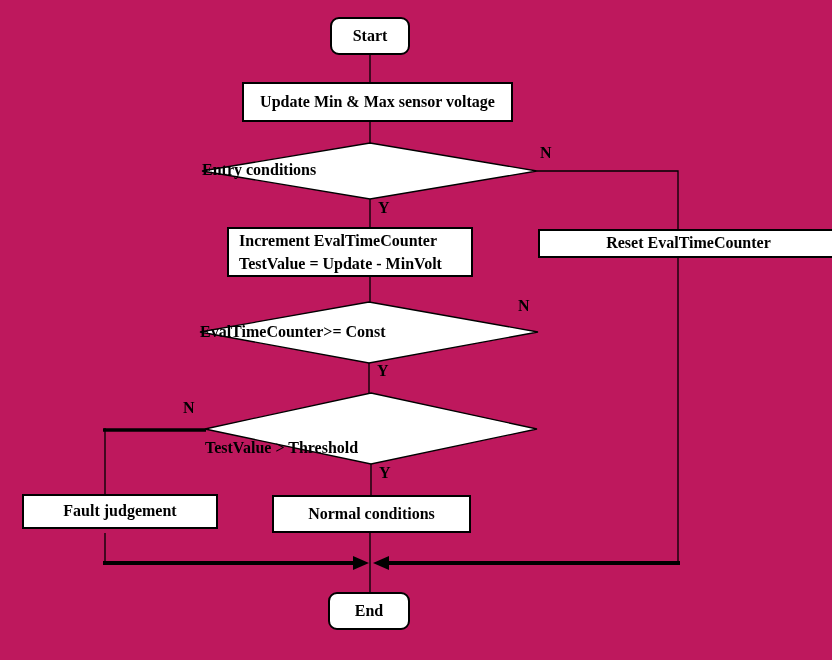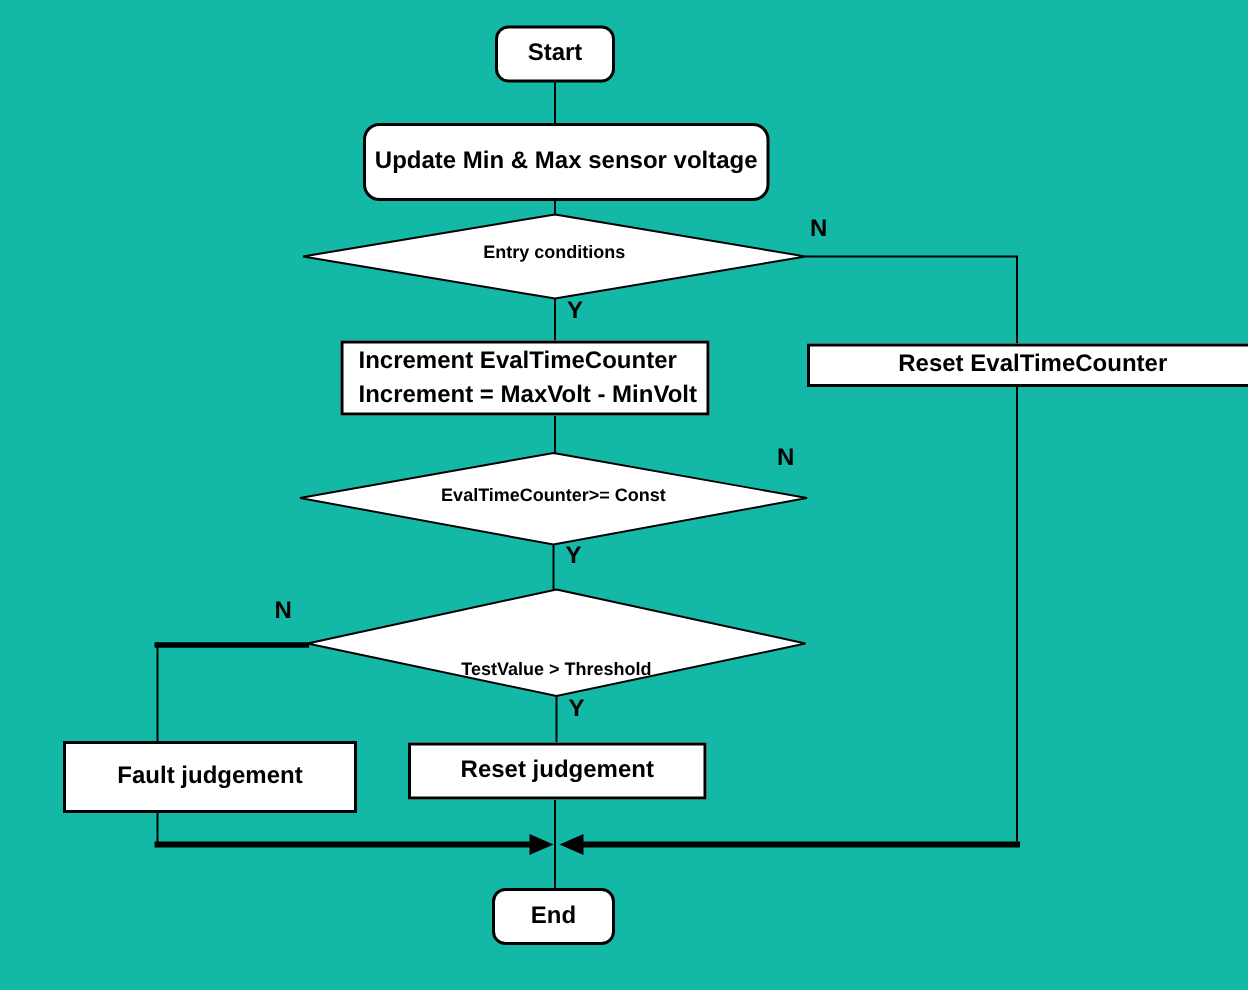--- a/index.html
+++ b/index.html
@@ -1,39 +1,39 @@
 <!DOCTYPE html>
 <html><head>
 <meta charset="utf-8">
 <style>
   html,body{margin:0;padding:0;background:#ffffff;}
   .stage{
-    position:relative;width:832px;height:660px;background:#14b8a6;overflow:hidden;
-    font-family:Liberation Sans, sans-serif;color:#000;
+    position:relative;width:832px;height:660px;background:#be185d;overflow:hidden;
+    font-family:Liberation Serif, serif;color:#000;
   }
   .stage svg{position:absolute;left:0;top:0;width:832px;height:660px;}
   .node{
     position:absolute;box-sizing:border-box;border:2px solid #000;background:#fff;
     display:flex;align-items:center;justify-content:center;
     font-weight:bold;font-size:16px;line-height:1.15;white-space:nowrap;
   }
   .terminal{border-radius:9px;}
   .proc2{flex-direction:column;align-items:flex-start;justify-content:center;padding-left:10px;line-height:23px;}
   .dlabel{
-    position:absolute;text-align:center;font-weight:bold;font-size:12px;white-space:nowrap;
+    position:absolute;font-weight:bold;font-size:16px;white-space:nowrap;
   }
   .branch{
     position:absolute;font-weight:bold;font-size:16px;white-space:nowrap;
   }
   
   .n-start  {left:330px;top:17px; width:80px; height:38px;}
-  .n-update {left:242px;top:82px; width:271px;height:52px;border-radius:11px;}
+  .n-update {left:242px;top:82px; width:271px;height:40px;}
   .n-incr   {left:227px;top:227px;width:246px;height:50px;}
   .n-reset  {left:538px;top:229px;width:301px;height:29px;}
-  .n-fault  {left:22px; top:494px;width:196px;height:48px;margin-left:20px;}
+  .n-fault  {left:22px; top:494px;width:196px;height:35px;}
   .n-normal {left:272px;top:495px;width:199px;height:38px;}
   .n-end    {left:328px;top:592px;width:82px; height:38px;}
   .l-entry  {left:202px;top:161px;width:335px;}
   .l-eval   {left:200px;top:323px;width:338px;}
   .l-test   {left:205px;top:439px;width:332px;}
   .b-n1{left:540px;top:144px;}
   .b-y1{left:378px;top:199px;}
   .b-n2{left:518px;top:297px;}
   .b-y2{left:377px;top:362px;}
   .b-n3{left:183px;top:399px;}
@@ -73,33 +73,33 @@
   <div class="node terminal n-start">
     <span>Start</span>
   </div>
 
   <div class="node n-update">
     <span>Update Min &amp; Max sensor voltage</span>
   </div>
 
   <div class="node proc2 n-incr">
     <span>Increment EvalTimeCounter</span>
-    <span>Increment = MaxVolt - MinVolt</span>
+    <span>TestValue = Update - MinVolt</span>
   </div>
 
   <div class="node n-reset">
     <span>Reset EvalTimeCounter</span>
   </div>
 
   <div class="node n-fault">
     <span>Fault judgement</span>
   </div>
 
   <div class="node n-normal">
-    <span>Reset judgement</span>
+    <span>Normal conditions</span>
   </div>
 
   <div class="node terminal n-end">
     <span>End</span>
   </div>
 
   <div class="dlabel l-entry">Entry conditions</div>
   <div class="dlabel l-eval">EvalTimeCounter&gt;= Const</div>
   <div class="dlabel l-test">TestValue &gt; Threshold</div>
 

